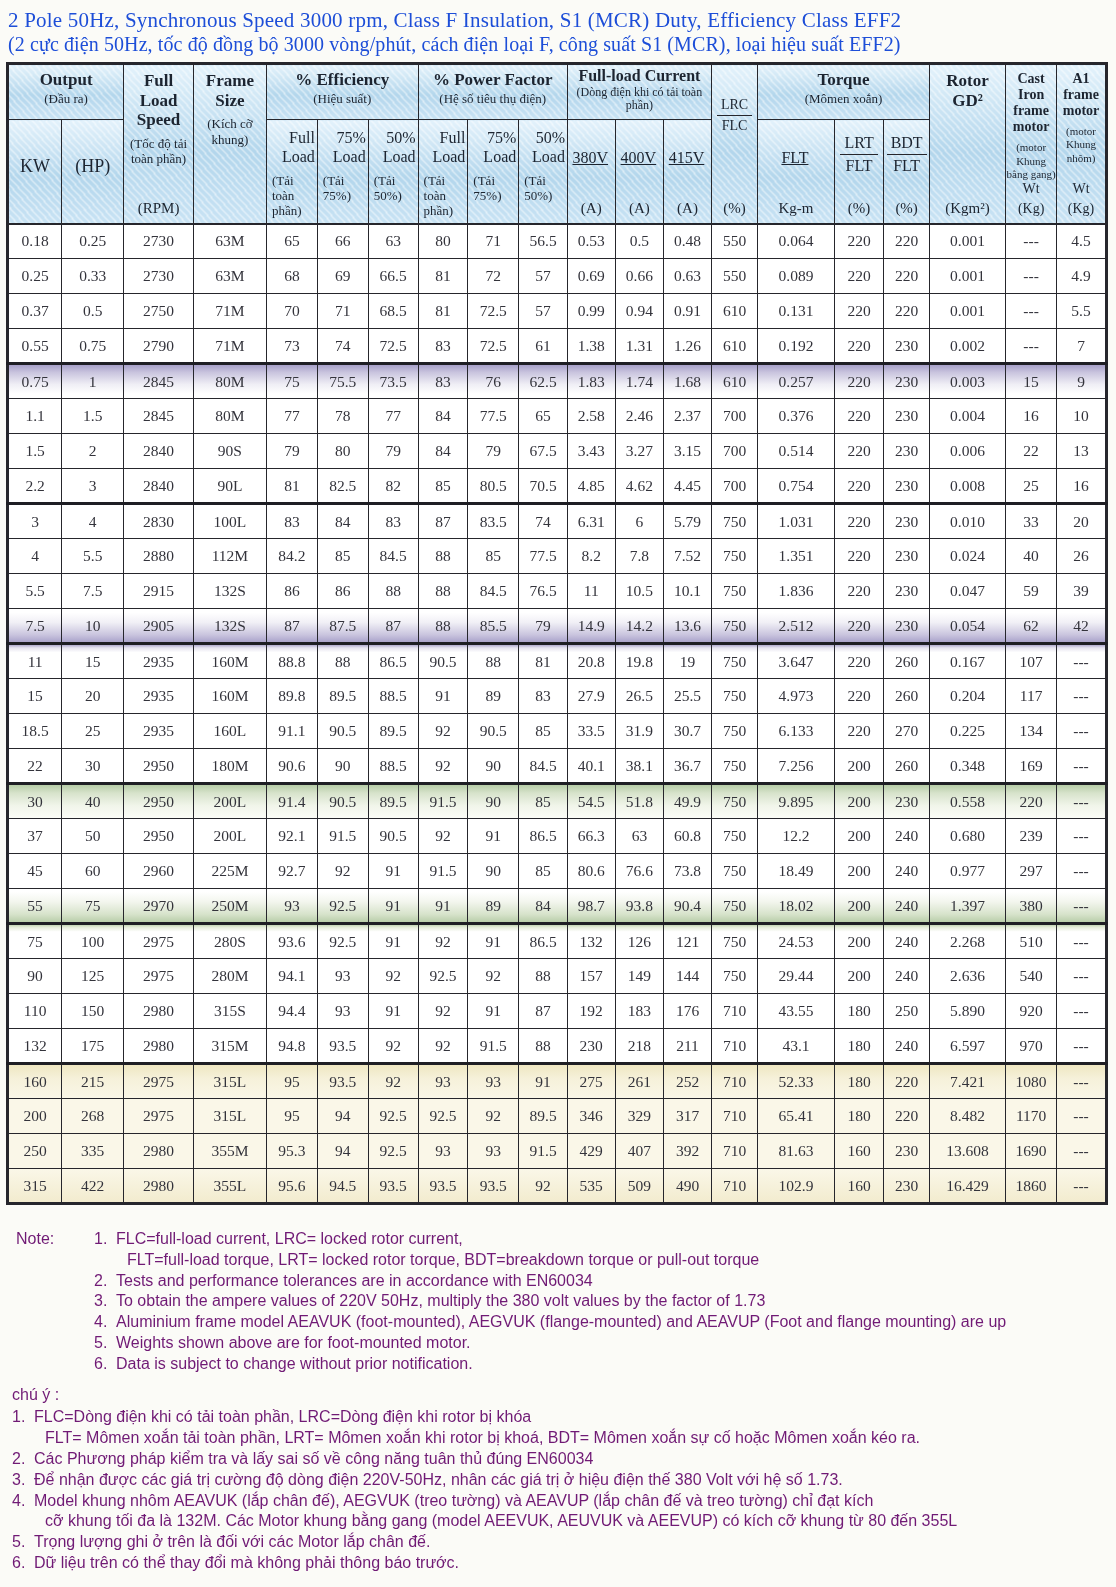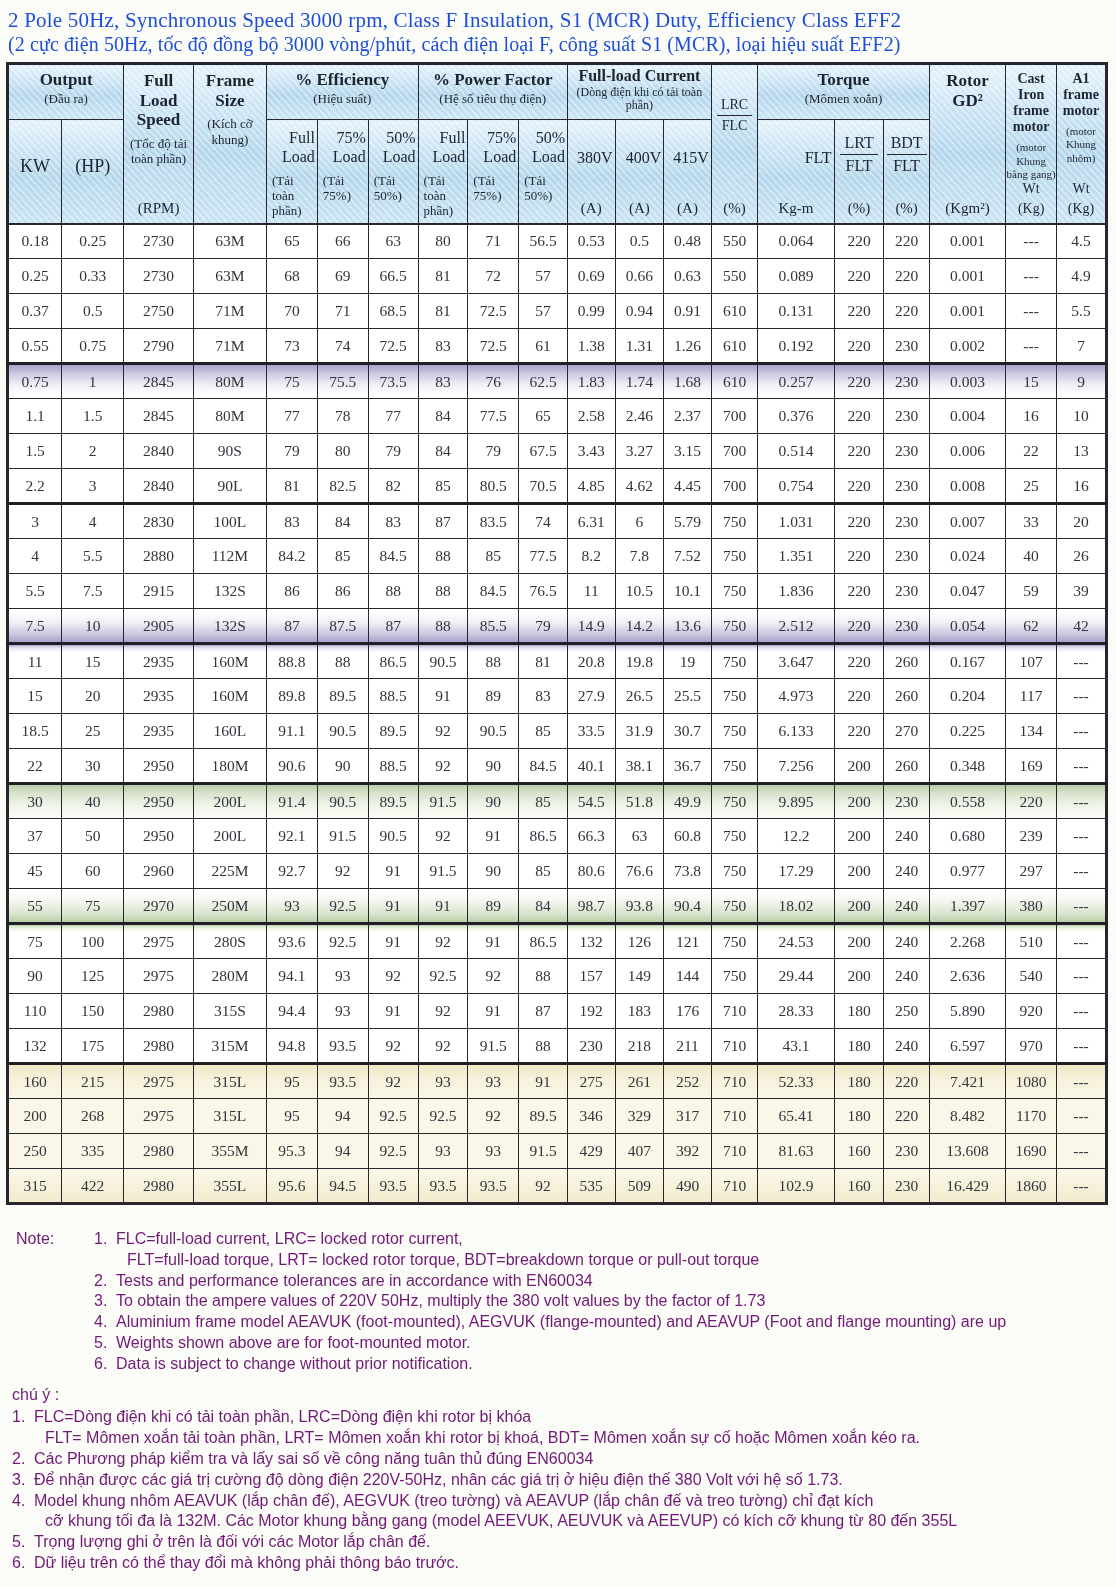--- a/index.html
+++ b/index.html
@@ -36,21 +36,21 @@
   .vhen { font-size:17px; font-weight:700; text-align:center; padding-top:6px; line-height:1.15; }
   .vhvi { font-size:13px; text-align:center; padding-top:6px; line-height:1.2; }
   .vhunit { position:absolute; bottom:6px; left:0; right:0; text-align:center; font-size:15px; }
   .vhunit2 { position:absolute; bottom:26px; left:0; right:0; text-align:center; font-size:15px; }
   .vh.small .vhen { font-size:14px; }
   .vh.small .vhvi { font-size:11px; }
   .vh.small .vhunit, .vh.small .vhunit2 { font-size:14px; }
 
   .shen { font-size:16px; text-align:right; padding:8px 2px 0 5px; line-height:1.2; }
   .shvi { font-size:13px; text-align:left; padding:8px 2px 0 5px; line-height:1.15; }
-  .cen  { text-align:right; padding-left:0 !important; }
+  .cen  { text-align:center; padding-left:0 !important;text-decoration:underline; }
   .kwhp { font-size:18px; padding-top:36px; }
   .vmid { padding-top:28px; }
 
   .frac { display:block; text-align:center; font-size:16px; margin-top:14px; }
   .frac .ftop { display:inline-block; border-bottom:1.6px solid #26262c; padding:0 4px 2px; }
   .frac .fbot { display:block; padding-top:2px; }
   .frac.deep { margin-top:32px; font-size:14px; }
 
   tbody td { text-align:center; font-size:15.5px; height:35px; color:#33333b; padding:0 1px; }
   tbody tr.group-end td { border-bottom:3px solid #1e1e24; }
@@ -419,21 +419,21 @@
           <td class="c7">87</td>
           <td class="c8">83.5</td>
           <td class="c9">74</td>
           <td class="c10">6.31</td>
           <td class="c11">6</td>
           <td class="c12">5.79</td>
           <td class="c13">750</td>
           <td class="c14">1.031</td>
           <td class="c15">220</td>
           <td class="c16">230</td>
-          <td class="c17">0.007</td>
+          <td class="c17">0.010</td>
           <td class="c18">33</td>
           <td class="c19">20</td>
         </tr>
         <tr>
           <td class="c0">4</td>
           <td class="c1">5.5</td>
           <td class="c2">2880</td>
           <td class="c3">112M</td>
           <td class="c4">84.2</td>
           <td class="c5">85</td>
@@ -636,21 +636,21 @@
           <td class="c4">92.7</td>
           <td class="c5">92</td>
           <td class="c6">91</td>
           <td class="c7">91.5</td>
           <td class="c8">90</td>
           <td class="c9">85</td>
           <td class="c10">80.6</td>
           <td class="c11">76.6</td>
           <td class="c12">73.8</td>
           <td class="c13">750</td>
-          <td class="c14">17.29</td>
+          <td class="c14">18.49</td>
           <td class="c15">200</td>
           <td class="c16">240</td>
           <td class="c17">0.977</td>
           <td class="c18">297</td>
           <td class="c19">---</td>
         </tr>
         <tr class="shade-green-bottom group-end">
           <td class="c0">55</td>
           <td class="c1">75</td>
           <td class="c2">2970</td>
@@ -724,21 +724,21 @@
           <td class="c4">94.4</td>
           <td class="c5">93</td>
           <td class="c6">91</td>
           <td class="c7">92</td>
           <td class="c8">91</td>
           <td class="c9">87</td>
           <td class="c10">192</td>
           <td class="c11">183</td>
           <td class="c12">176</td>
           <td class="c13">710</td>
-          <td class="c14">28.33</td>
+          <td class="c14">43.55</td>
           <td class="c15">180</td>
           <td class="c16">250</td>
           <td class="c17">5.890</td>
           <td class="c18">920</td>
           <td class="c19">---</td>
         </tr>
         <tr class="group-end">
           <td class="c0">132</td>
           <td class="c1">175</td>
           <td class="c2">2980</td>

